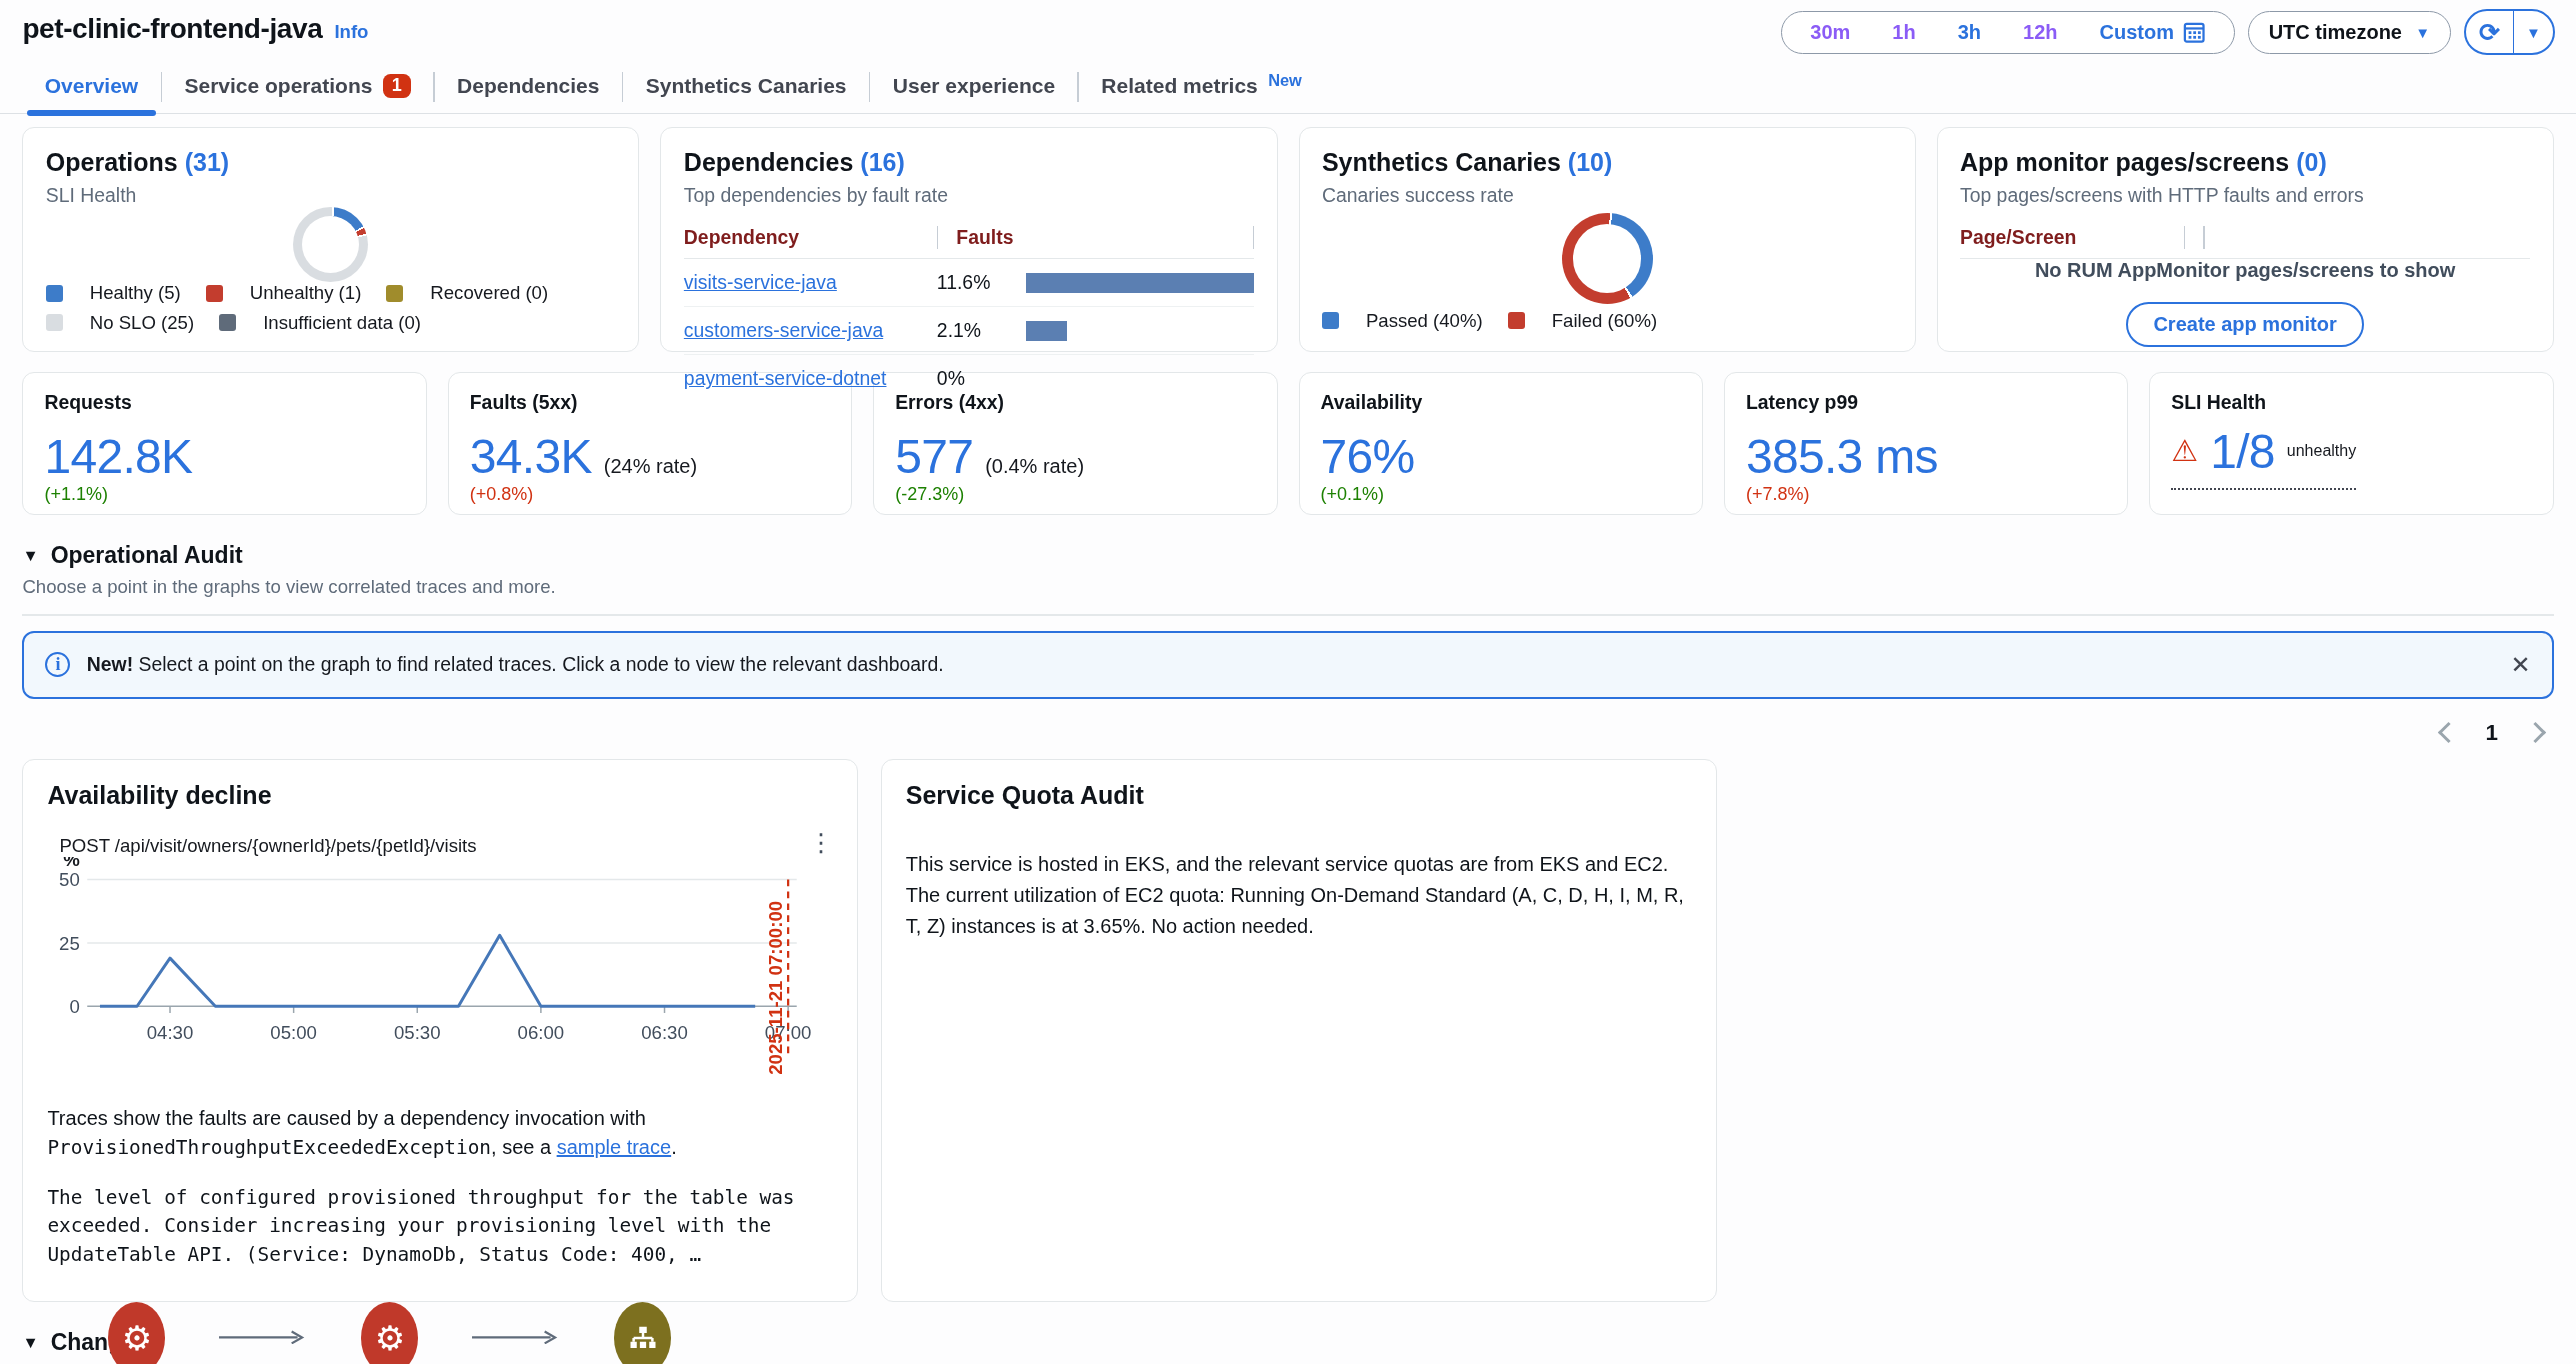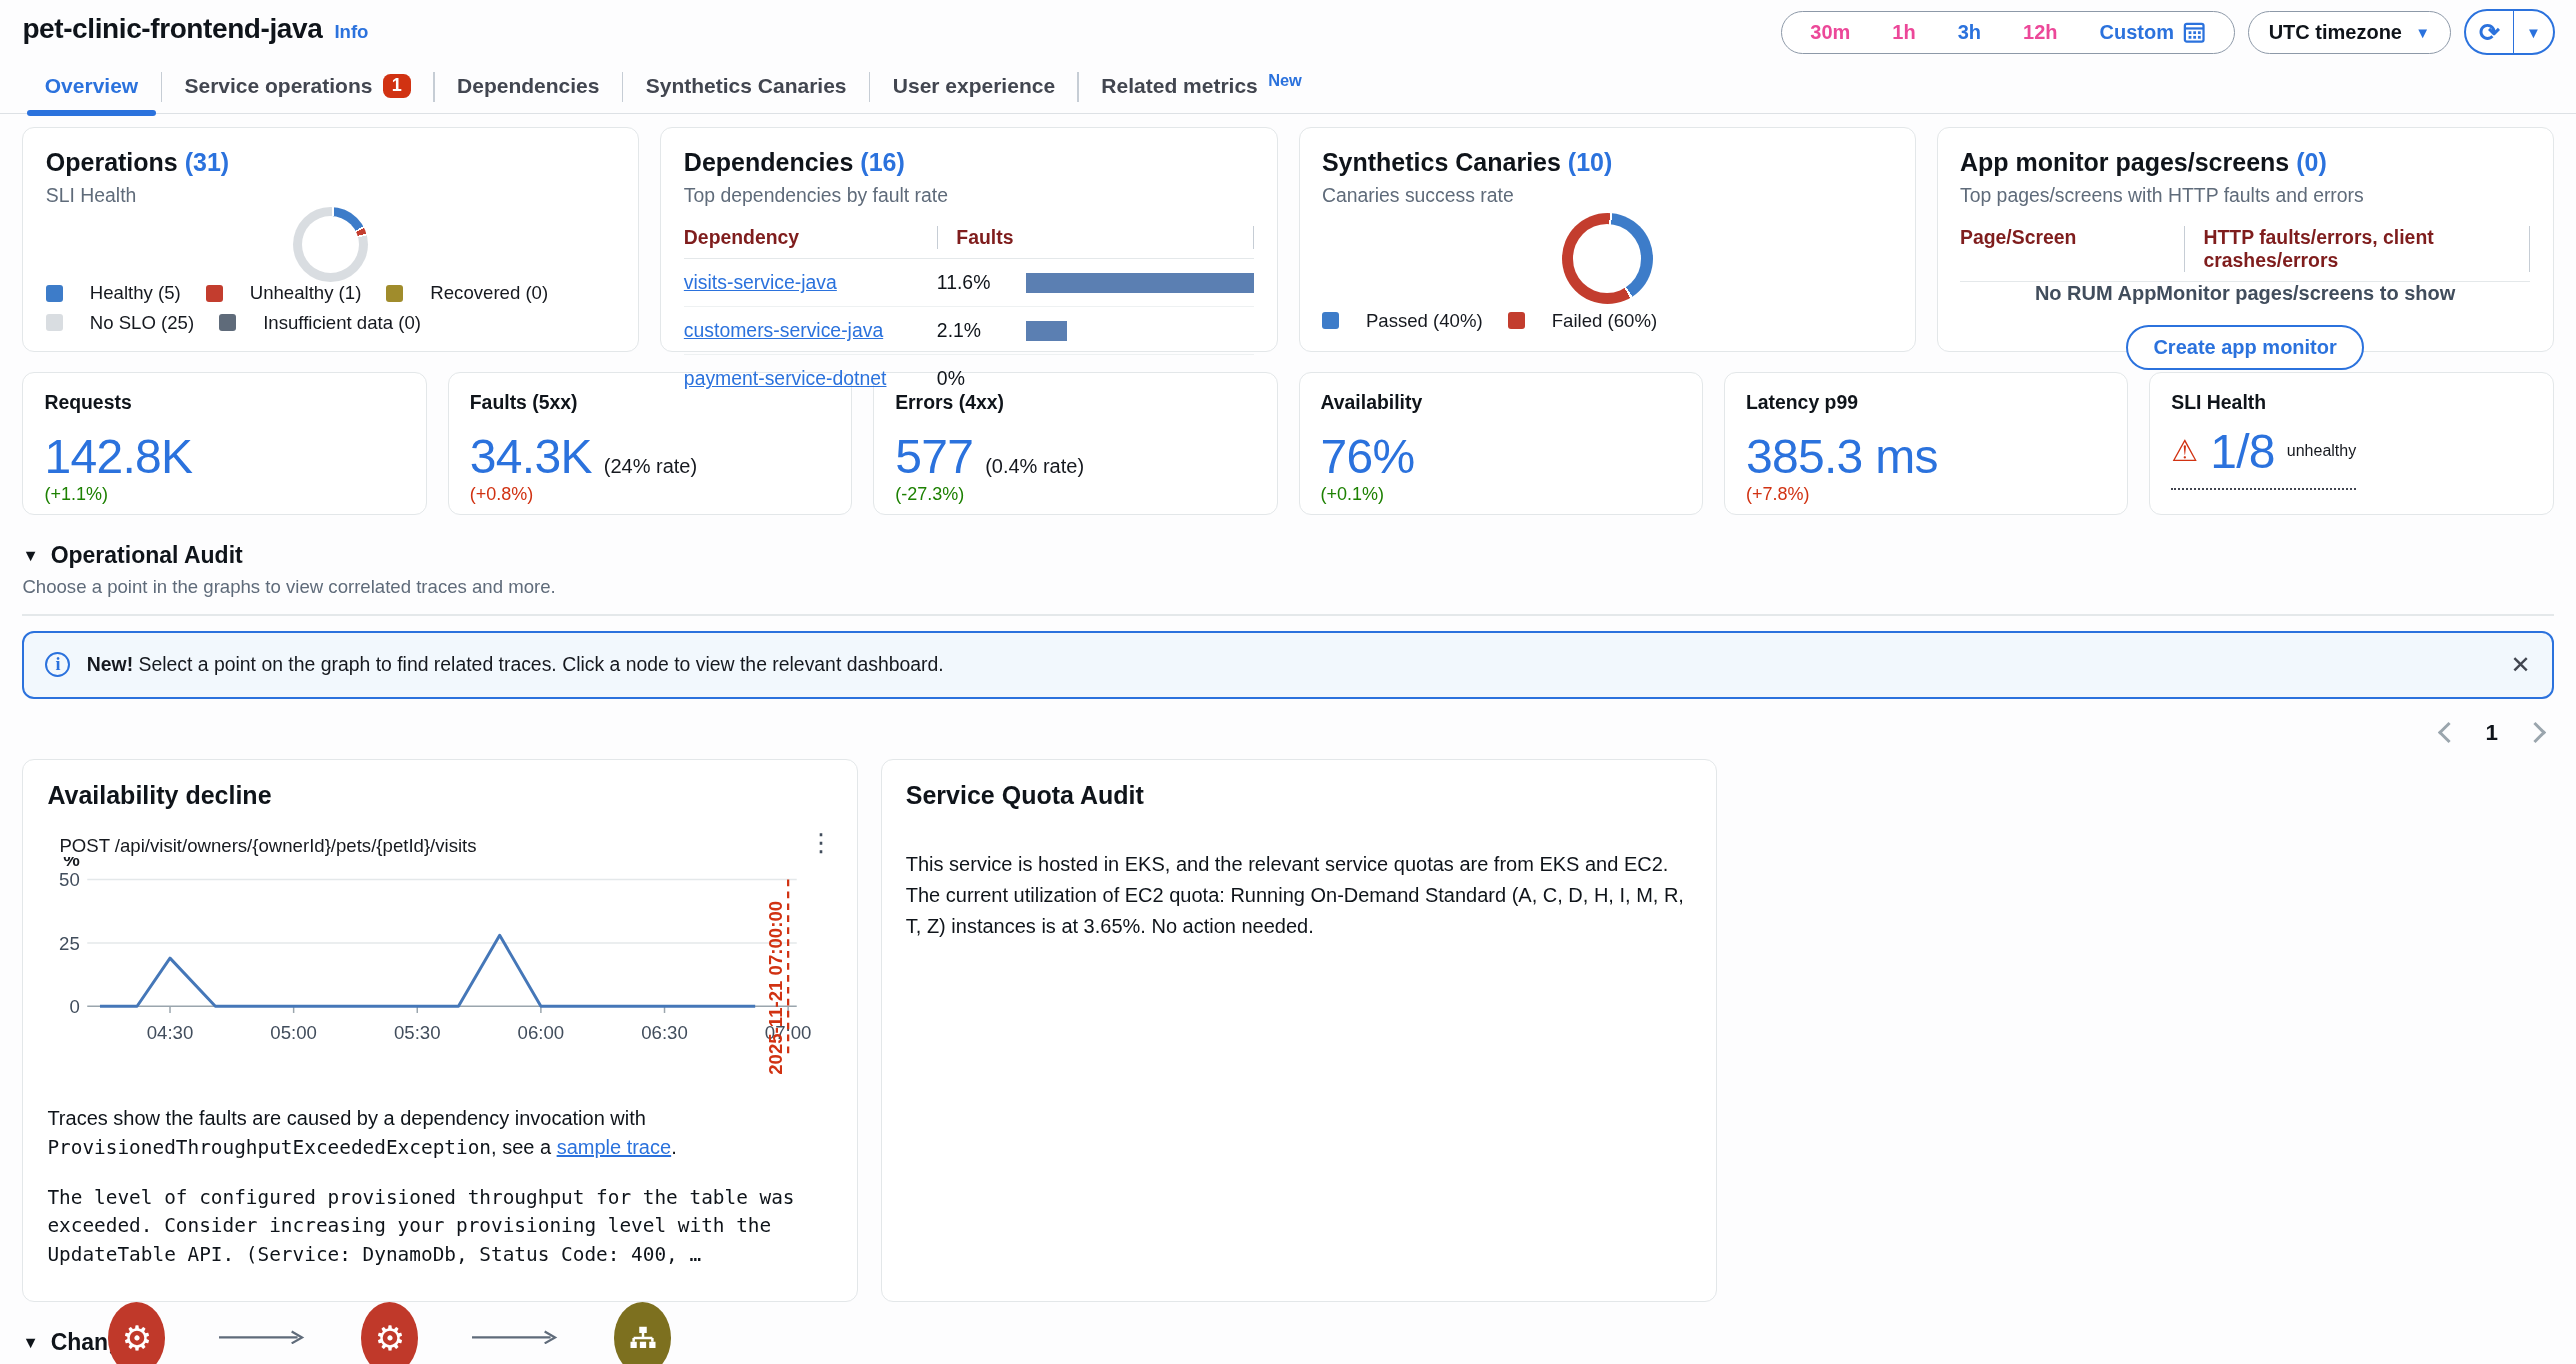--- a/index.html
+++ b/index.html
@@ -6,21 +6,21 @@
   html,body { width:2576px; height:1364px; overflow:hidden; background:#fdfdfe;
     font-family:"Liberation Sans", sans-serif; color:#0f141a; }
   .page { width:2576px; height:960px; position:relative; }
 
   
   .titlebar { display:flex; align-items:flex-start; padding:13.4px 22.4px 0 22.4px; }
   .page-title { font-size:28px; font-weight:700; letter-spacing:-0.4px; }
   .info-link { font-size:18.6px; font-weight:700; color:#2b72dd; margin-left:12px; margin-top:7.5px; cursor:pointer; }
   .header-controls { position:absolute; top:9px; right:21px; display:flex; gap:13.4px; align-items:center; }
   .seg-pill { display:flex; align-items:center; height:43px; border:1.5px solid #8d99a8; border-radius:22.4px; background:#fff; padding:0 7.5px; }
-  .seg-item { font-size:20px; font-weight:700; color:#ec4899; padding:0 21px; cursor:pointer; }
+  .seg-item { font-size:20px; font-weight:700; color:#8b5cf6; padding:0 21px; cursor:pointer; }
   .seg-item.sel { color:#2b72dd; }
   .seg-item.custom { color:#2b72dd; display:flex; align-items:center; gap:9px; }
   .cal-icon { width:22.4px; height:22.4px; display:inline-block; }
   .dd-pill { display:flex; align-items:center; height:43px; border:1.5px solid #8d99a8; border-radius:22.4px; background:#fff; padding:0 19.4px; gap:13.4px; cursor:pointer; }
   .dd-pill .lbl { font-size:20px; font-weight:700; }
   .caret { font-size:15px; color:#2b72dd; }
   .refresh-split { display:flex; align-items:stretch; height:46px; border:2.2px solid #2b72dd; border-radius:24px; overflow:hidden; background:#fff; }
   .refresh-btn { width:48px; display:flex; align-items:center; justify-content:center; font-size:25px; font-weight:700; color:#2b72dd; border-right:1.5px solid #2b72dd; cursor:pointer; }
   .refresh-caret { width:39px; display:flex; align-items:center; justify-content:center; cursor:pointer; }
 
@@ -297,21 +297,20 @@
     <div class="card">
       <div class="card-title">
         <span>App monitor pages/screens</span>
         <span class="count">(0)</span>
       </div>
       <div class="card-sub">Top pages/screens with HTTP faults and errors</div>
       <div class="mini-table">
         <div class="mt-head">
           <span style="width:224px;flex:0 0 auto;">Page/Screen</span>
           <span class="c-sep"></span>
-          <span style="flex:1;">HTTP faults/errors, client crashes/errors</span>
           <span class="c-sep" style="margin:0;"></span>
         </div>
       </div>
       <div class="empty-state">
         <div class="empty-text">No RUM AppMonitor pages/screens to show</div>
         <button class="btn-outline">Create app monitor</button>
       </div>
     </div>
   </div>
 

